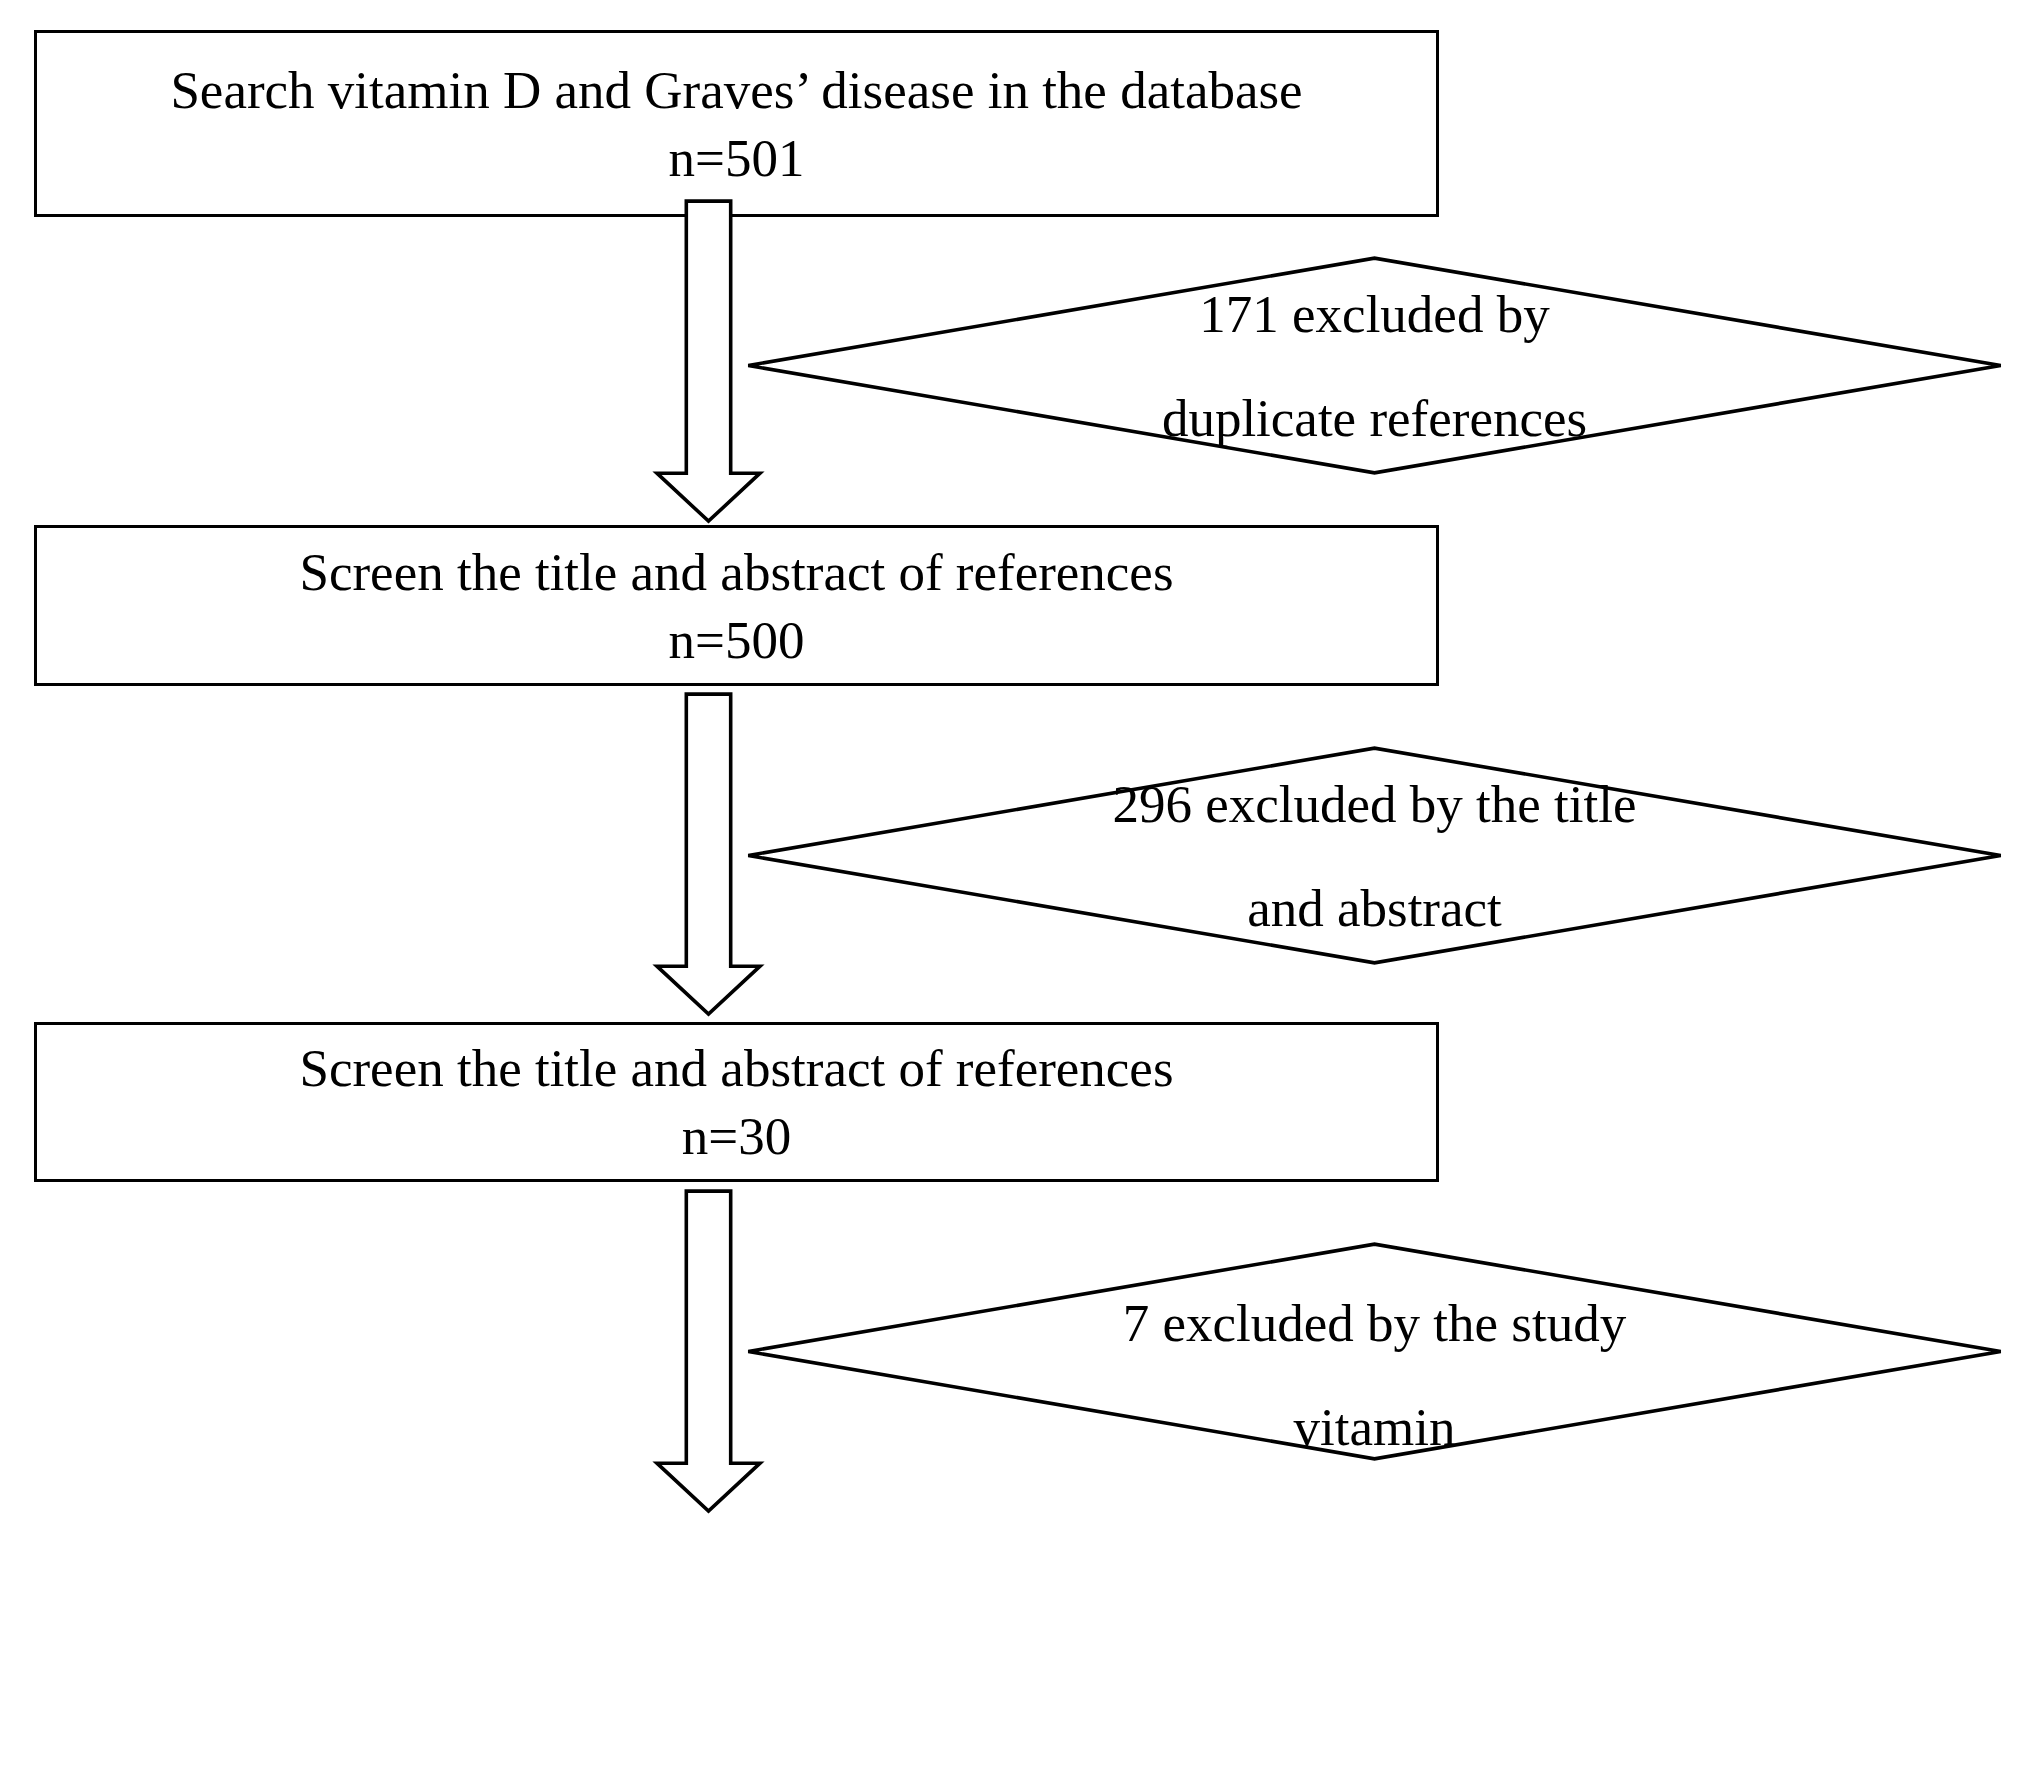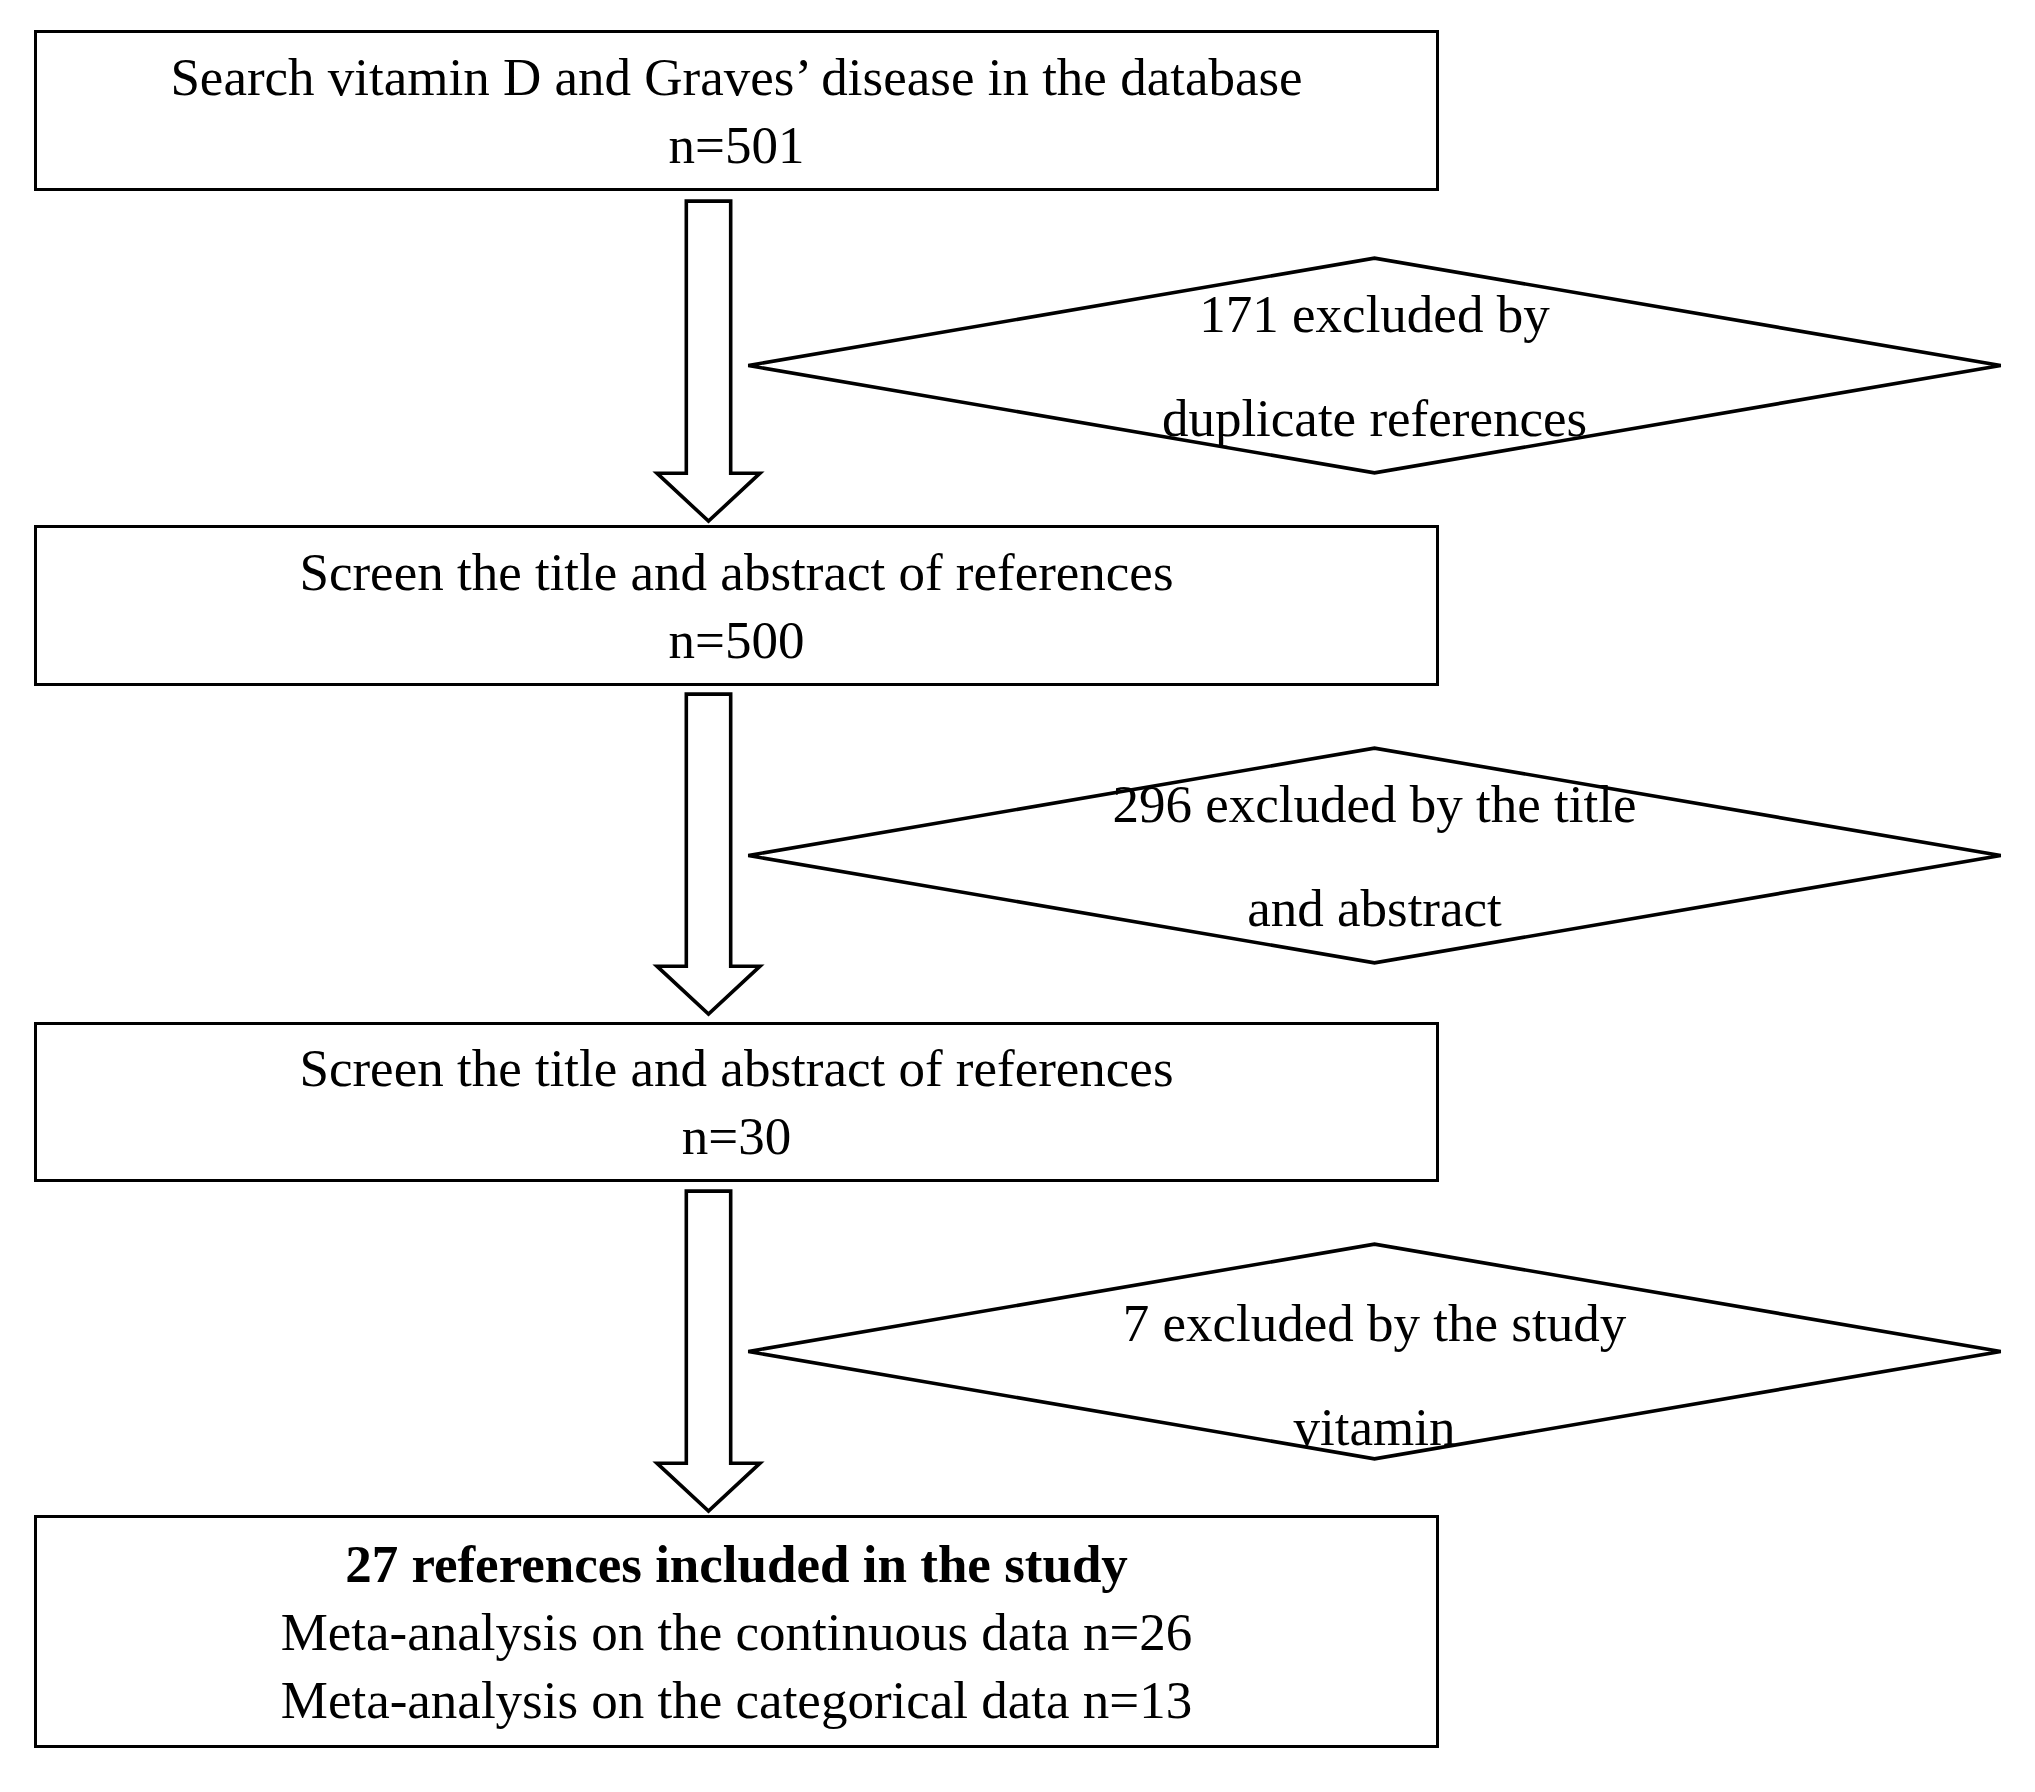--- a/index.html
+++ b/index.html
@@ -24,21 +24,21 @@
     border:3.6px solid var(--stroke);
     background:var(--fill);
     display:flex;
     flex-direction:column;
     align-items:center;
     justify-content:center;
     text-align:center;
     font-size:53px;
     line-height:68px;
   }
-  .node-1{ top:30px;   height:161px; }
+  .node-1{ top:30px;   height:187px; }
   .node-2{ top:525px;  height:161px; }
   .node-3{ top:1022px; height:160px; }
   .node-4{ top:1515px; height:233px; }
   .bold{ font-weight:bold; }
   .shape{ position:absolute; display:block; }
   .arrow-1{ left:651px; top:199px; }
   .arrow-2{ left:651px; top:692px; }
   .arrow-3{ left:651px; top:1189px; }
   .diamond-svg-1{ left:746px; top:256px; }
   .diamond-svg-2{ left:746px; top:746px; }
@@ -116,20 +116,15 @@
   </svg>
 
   <svg class="shape diamond-svg-3" width="1257" height="219" viewBox="0 0 1756 306">
     <polygon class="diamond-poly" points="3,153 878,3 1753,153 878,303"></polygon>
   </svg>
   <div class="diamond-label diamond-label-3">
     <div>7 excluded by the study</div>
     <div>vitamin</div>
   </div>
 
-  <div class="node node-4">
-    <div class="bold">27 references included in the study</div>
-    <div>Meta-analysis on the continuous data n=26</div>
-    <div>Meta-analysis on the categorical data n=13</div>
-  </div>
 
 </div>
 
 
 </body></html>

